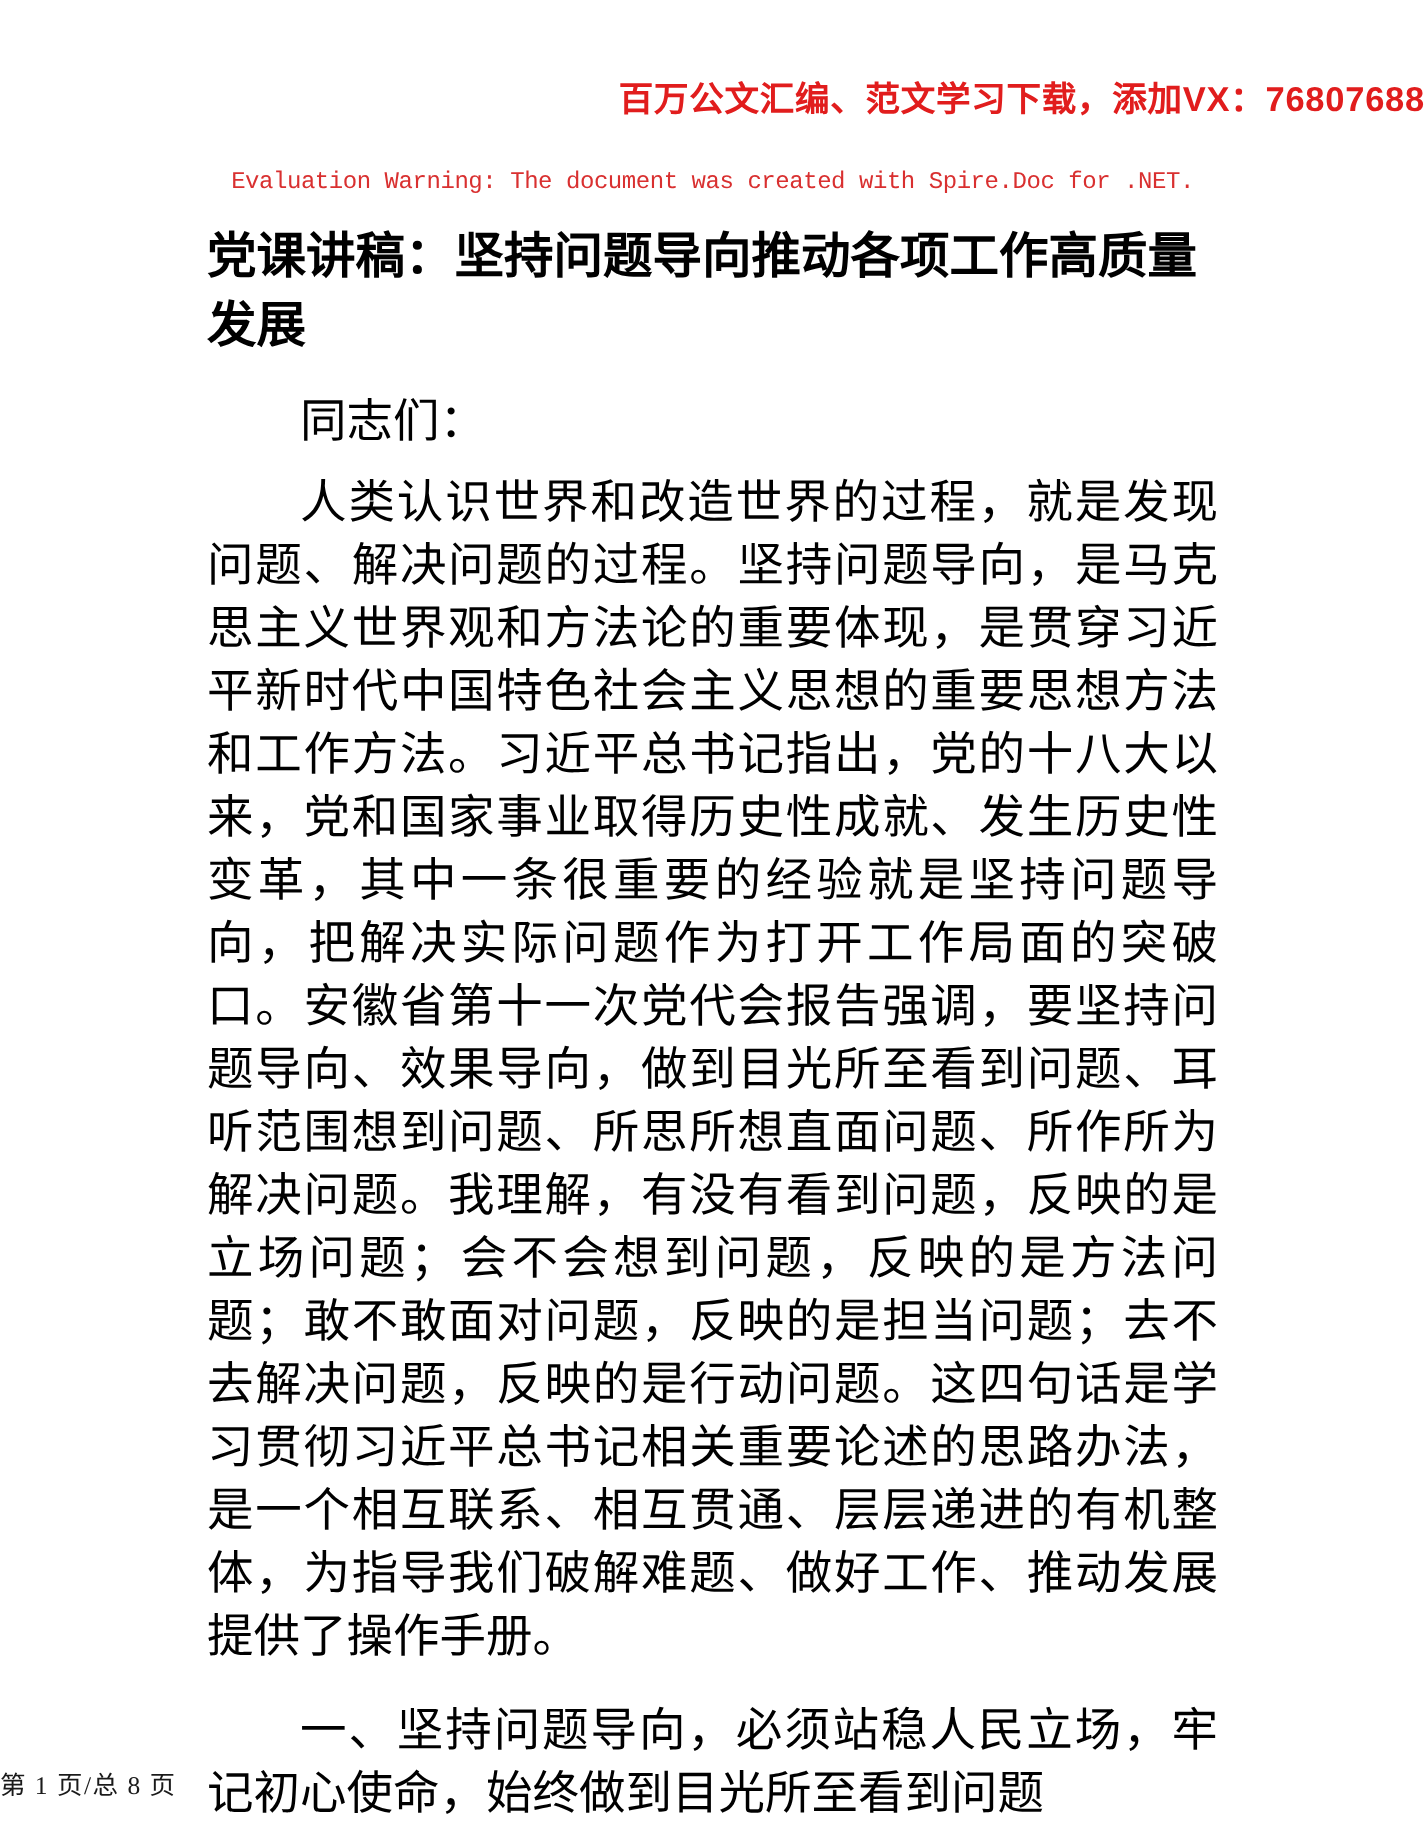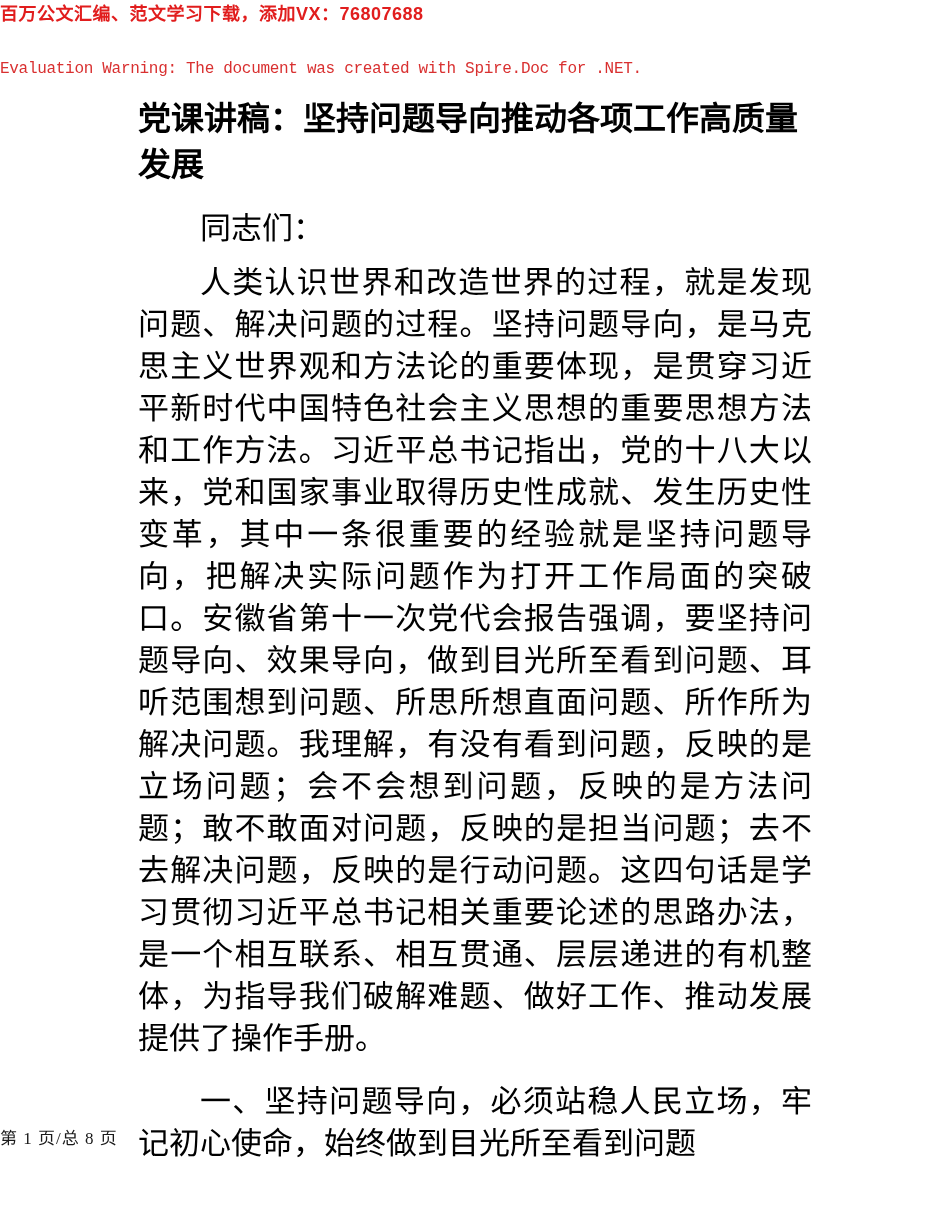--- a/index.html
+++ b/index.html
@@ -12,31 +12,32 @@
     font-family: "Liberation Sans", sans-serif;
     color: #000000;
   }
   .doc-page {
     position: relative;
     width: 950px;
     height: 1230px;
     background: #ffffff;
   }
   .promo-header {
-    text-align: left;
+    margin-top: 52px;
+    text-align: right;
     color: #e11d1d;
-    font-size: 18px;
+    font-size: 23px;
     line-height: 28px;
     font-weight: bold;
     letter-spacing: 0.5px;
     font-family: "Liberation Sans", sans-serif;
   }
   .evaluation-warning {
     margin-top: 28px;
-    text-align: left;
+    text-align: center;
     color: #d93030;
     font-size: 16px;
     line-height: 26px;
     font-weight: normal;
     letter-spacing: -0.3px;
     font-family: "Liberation Mono", monospace;
   }
   .doc-title {
     margin: 14px auto 0 auto;
     width: 674px;

